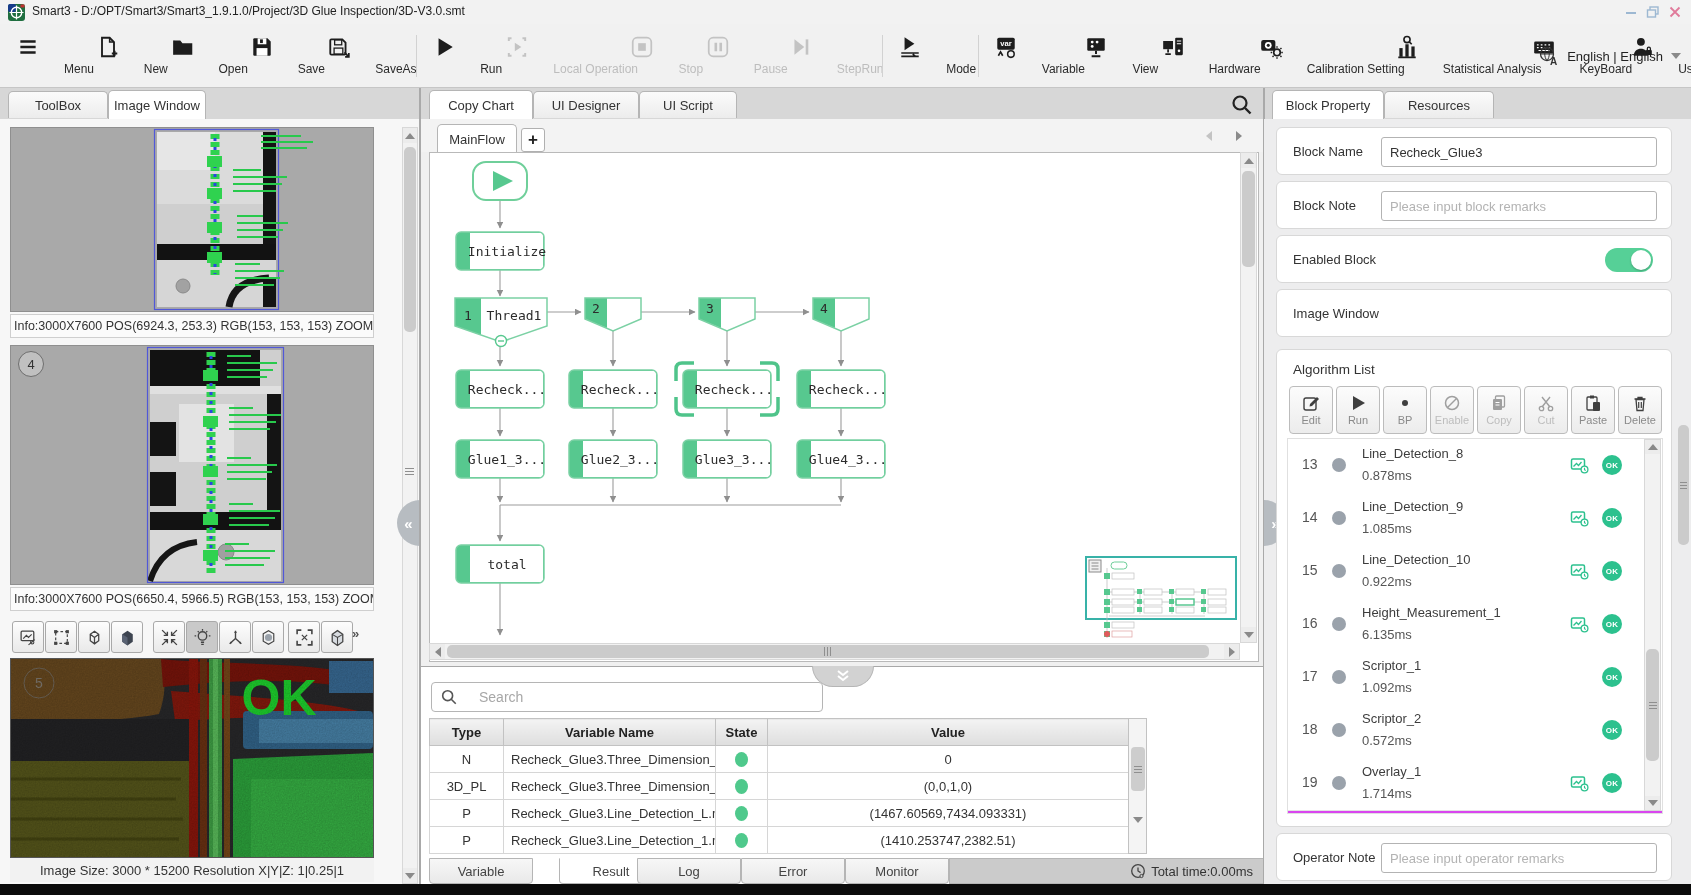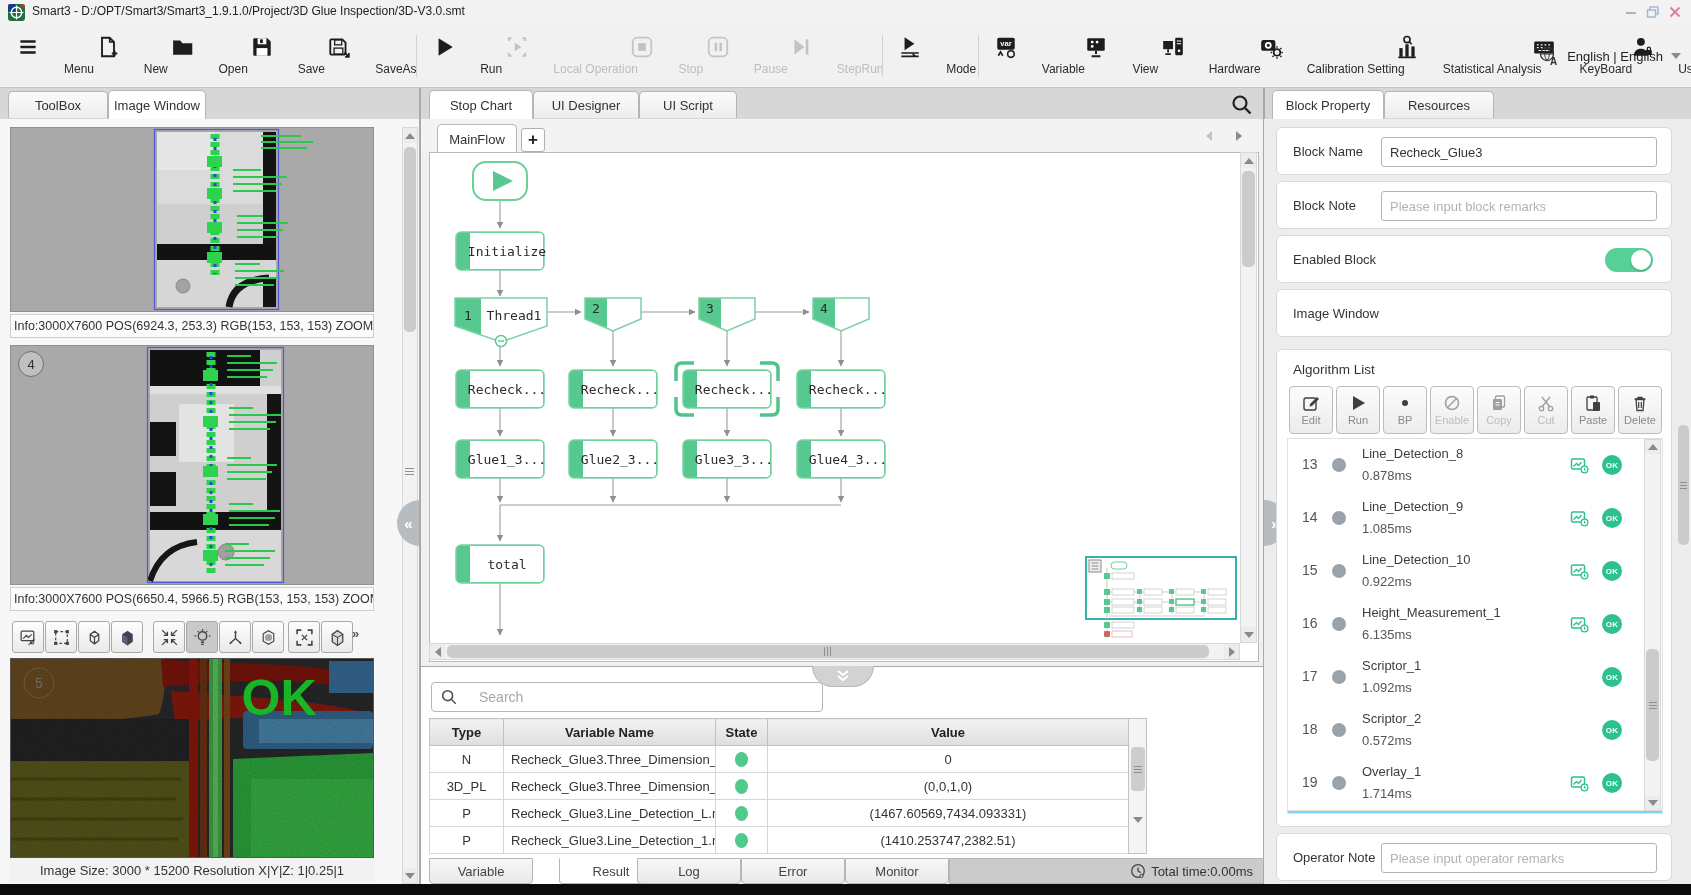--- a/index.html
+++ b/index.html
@@ -493,21 +493,21 @@
       <i></i>
       <i></i>
     </div>
   <div class="abs collapse-half" style="left:397px;top:500px;width:23px;height:46px;border-radius:46px 0 0 46px">«</div>
   <div class="abs sb-btn" style="left:403px;top:868px;width:14px;height:15px">
       <span class="tri down"></span>
     </div>
   <div class="abs vsep" style="left:419px"></div>
 
   <div class="tab active" style="left:429px;width:104px">
-      <span>Stop Chart</span>
+      <span>Copy Chart</span>
     </div>
   <div class="tab" style="left:533px;width:106px">
       <span>UI Designer</span>
     </div>
   <div class="tab" style="left:639px;width:98px">
       <span>UI Script</span>
     </div>
   <svg class="abs" style="left:1230px;top:93px" width="24" height="24" viewBox="0 0 24 24">
       <circle cx="10" cy="10" r="6.5" stroke="#222" stroke-width="2.2" fill="none"></circle>
       <path d="M15 15l5.5 5.5" stroke="#222" stroke-width="2.4"></path>
@@ -888,21 +888,21 @@
       </div>
     <div class="abtn" style="left:341px">
         <svg width="18" height="18" viewBox="0 0 18 18">
           <path d="M3.5 5h11M7 5V3.5h4V5" stroke="currentColor" stroke-width="1.3" fill="none"></path>
           <path d="M5 5.5l1 11h6l1-11z" fill="none" stroke="currentColor" stroke-width="1.3"></path>
           <path d="M7.7 8v6M10.3 8v6" stroke="currentColor" stroke-width="1.2"></path>
         </svg>
         <span class="lbl">Delete</span>
       </div>
 
-    <div class="abs" style="left:10px;top:88px;width:374px;height:374px;border:1px solid #e0e0e0;background:#7dd3fc">
+    <div class="abs" style="left:10px;top:88px;width:374px;height:374px;border:1px solid #e0e0e0;background:#d946ef">
       <div class="algo-row" style="top:0">
         <span class="idx">13</span>
           <span class="gdot"></span>
         <span class="nm">Line_Detection_8</span>
           <span class="tm">0.878ms</span>
         <svg class="imgicon" width="19" height="19" viewBox="0 0 19 19">
             <rect x="1.5" y="3" width="13" height="10" rx="1.5" stroke="#2cc18e" stroke-width="1.5" fill="none"></rect>
             <path d="M3.5 10.5l3-3 2 2 3-3.5" stroke="#2cc18e" stroke-width="1.3" fill="none"></path>
             <circle cx="14.5" cy="13.5" r="3.4" fill="#fff" stroke="#2cc18e" stroke-width="1.3"></circle>
             <path d="M14.5 11.8v1.9l1.2.8" stroke="#2cc18e" stroke-width="1.1" fill="none"></path>

